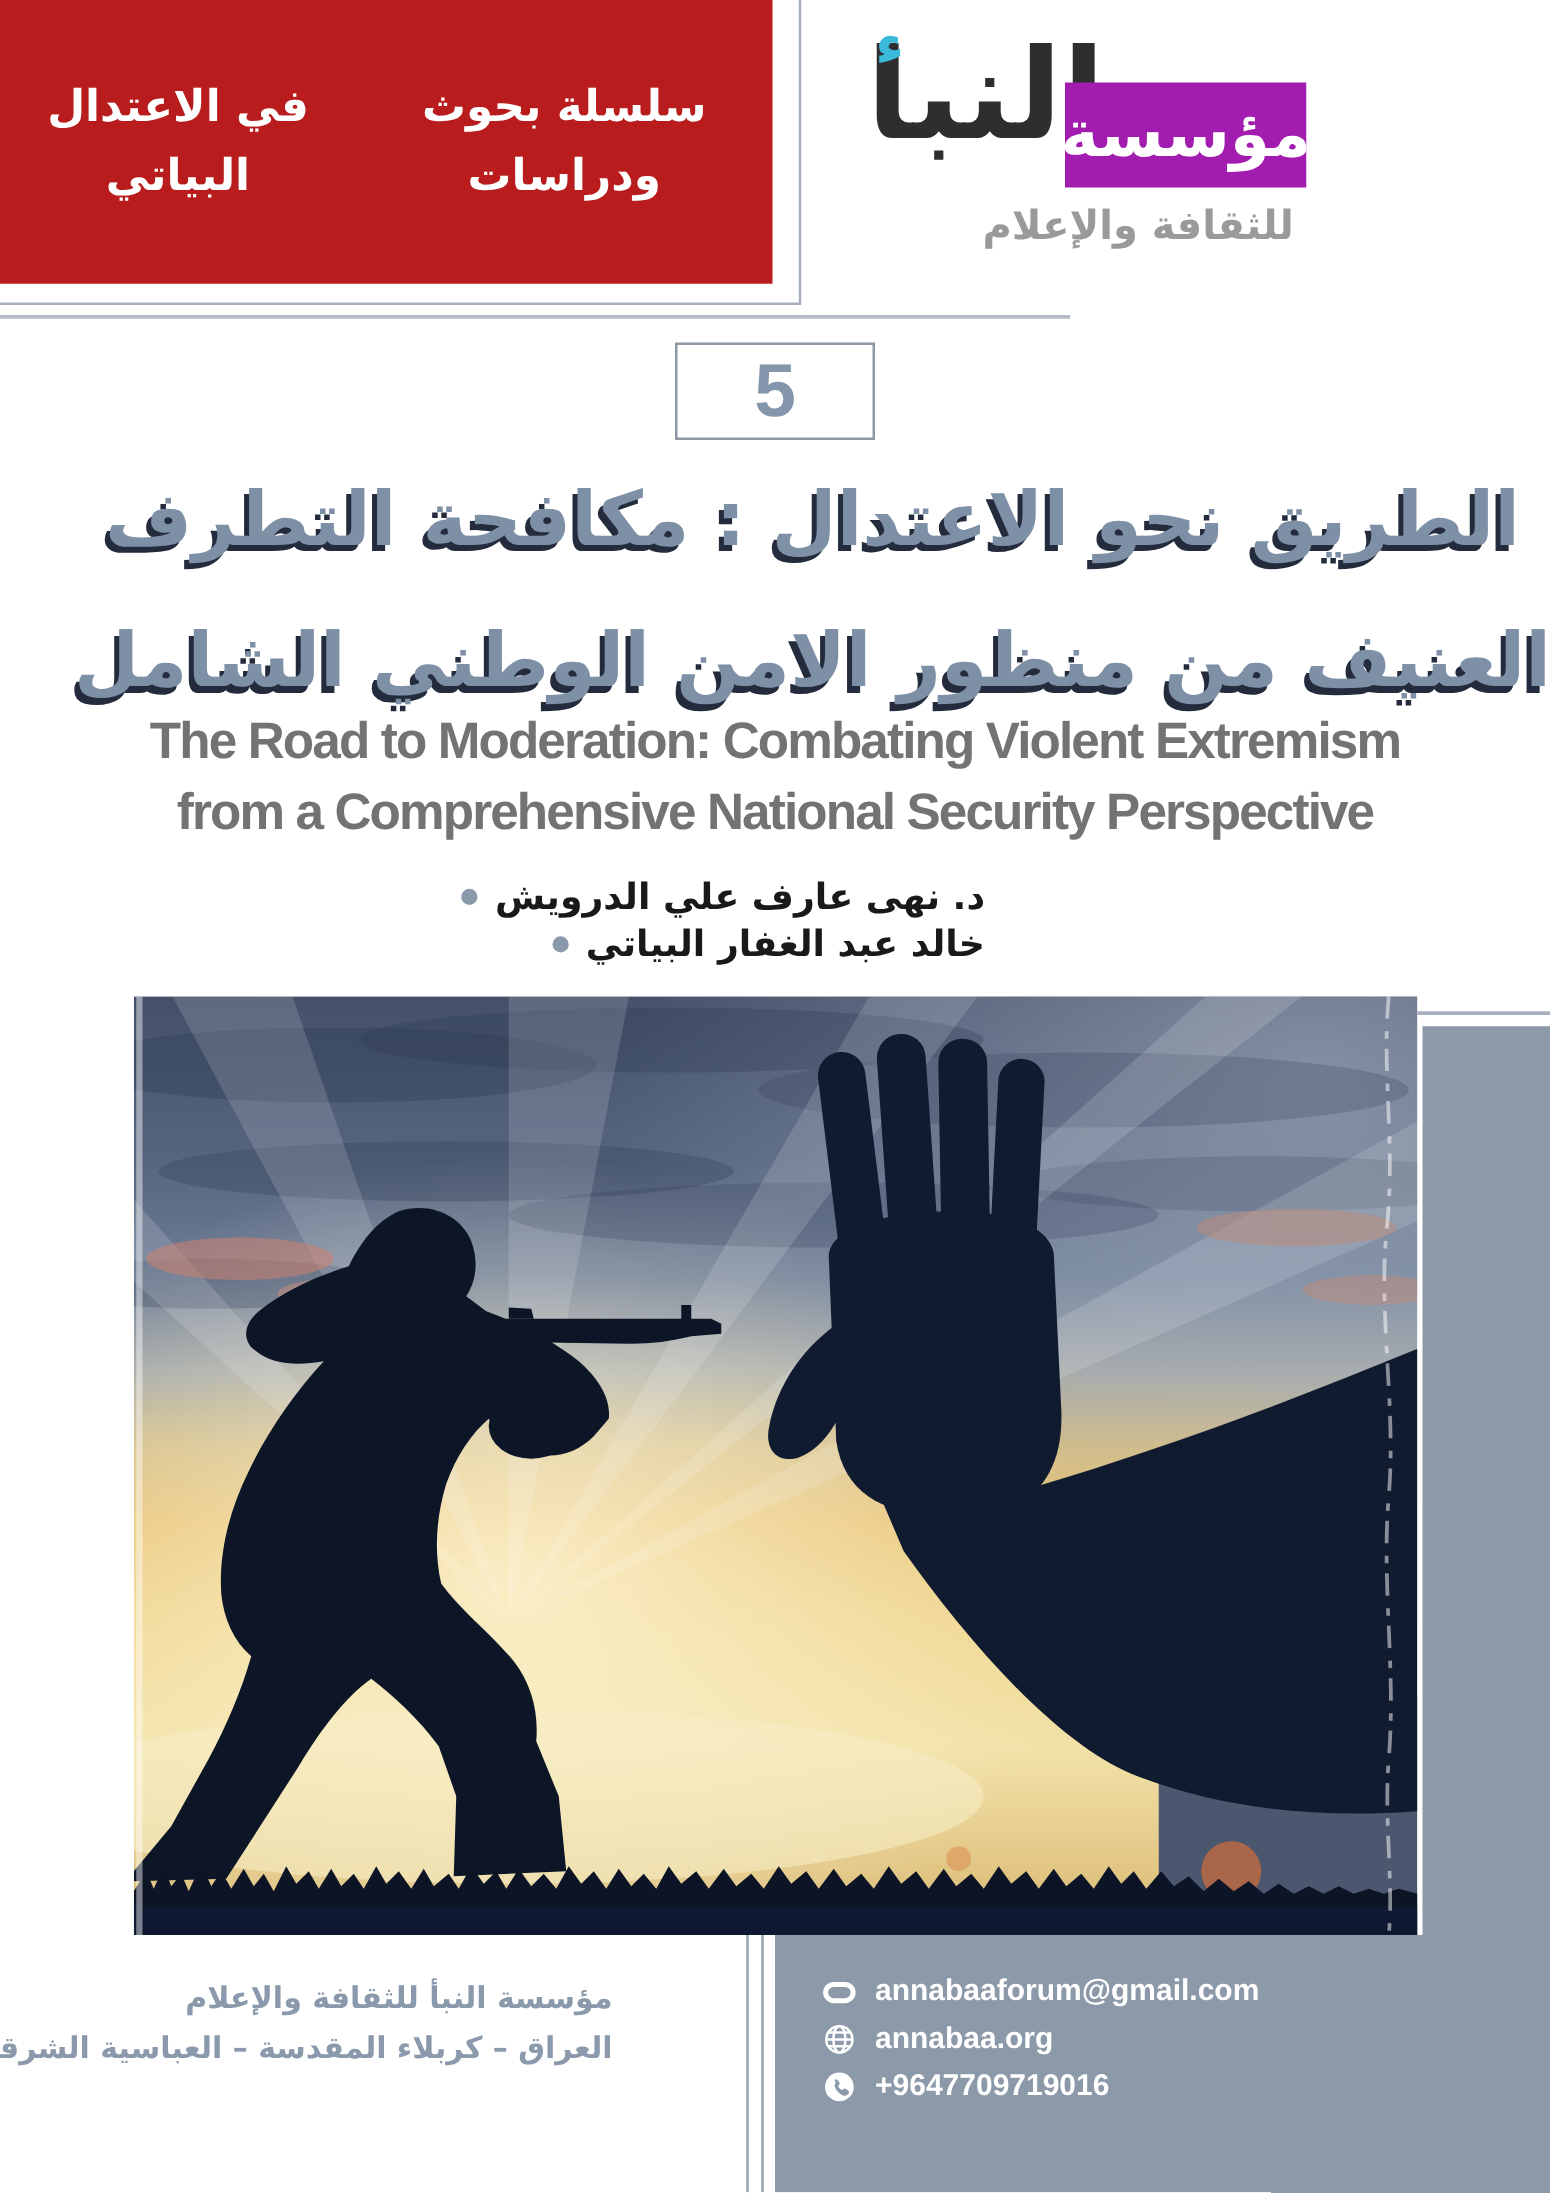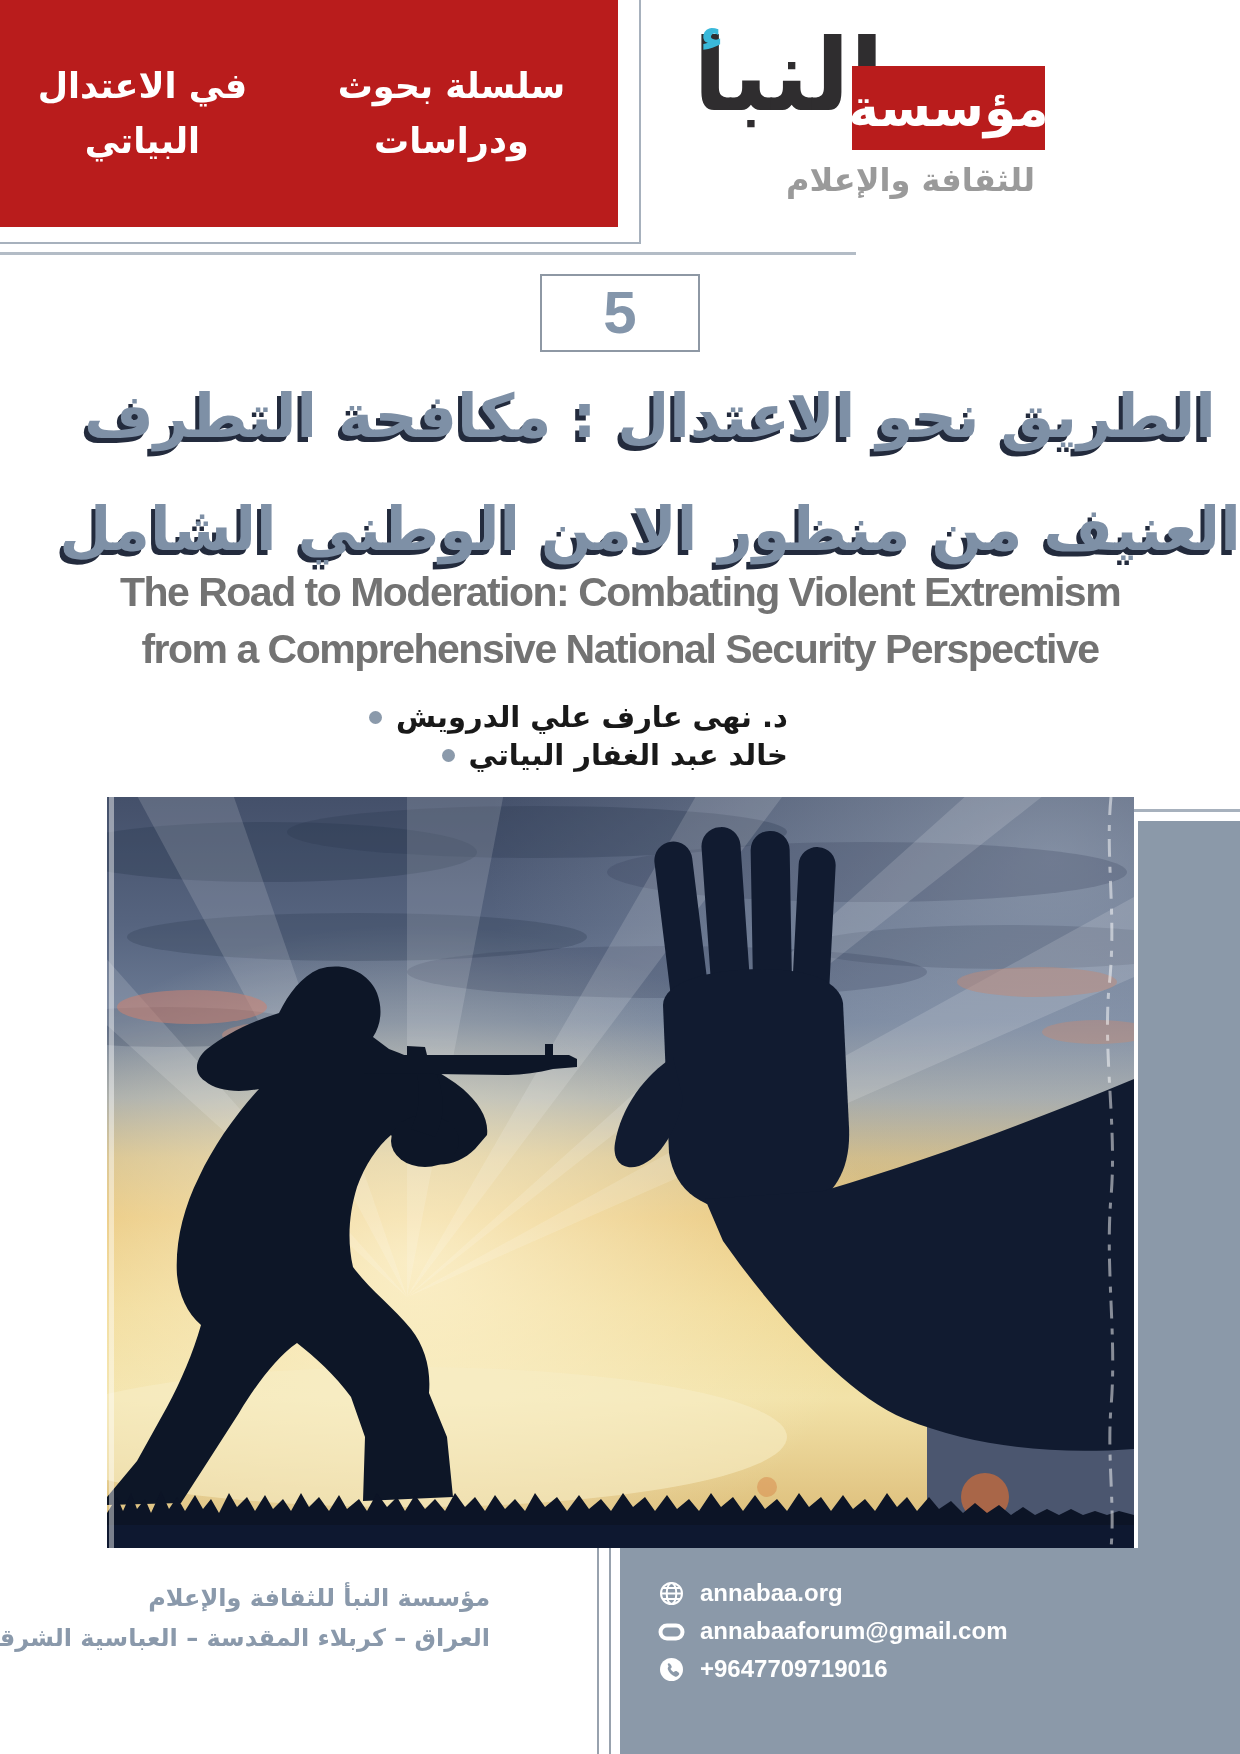--- a/index.html
+++ b/index.html
@@ -11,21 +11,21 @@
                 border:2px solid #a7b1bd;box-sizing:border-box;background:#ffffff;}
   .series-box{position:absolute;left:0;top:0;width:618px;height:227px;background:#b91c1c;
               display:flex;flex-direction:row;align-items:center;justify-content:center;
               text-align:center;color:#ffffff;font-weight:bold;font-size:35px;line-height:1.55;direction:rtl;}
   .top-rule{position:absolute;left:0;top:252px;width:856px;height:3px;background:#b3bcc6;}
 
   
   .logo-wordmark{position:absolute;left:693px;top:26px;font-size:100px;font-weight:bold;
                  color:#2F2D2F;line-height:1;direction:rtl;}
   .logo-hamza{position:absolute;left:700px;top:12px;font-size:46px;font-weight:bold;color:#3AB9DA;line-height:1;}
-  .logo-box{position:absolute;left:852px;top:66px;width:193px;height:84px;background:#b91c1c;
+  .logo-box{position:absolute;left:852px;top:66px;width:193px;height:84px;background:#a21caf;
             display:flex;align-items:center;justify-content:center;}
   .logo-box span{color:#ffffff;font-size:52px;font-weight:bold;line-height:1;direction:rtl;}
   .logo-subtitle{position:absolute;right:205px;top:161px;font-size:32px;font-weight:bold;
                  color:#9A9A9A;direction:rtl;white-space:nowrap;}
 
   
   .issue-box{position:absolute;left:540px;top:274px;width:160px;height:78px;background:#ffffff;
              border:2px solid #8e98a4;box-sizing:border-box;display:flex;align-items:center;justify-content:center;}
   .issue-box span{font-family:"Liberation Sans",sans-serif;font-size:60px;font-weight:bold;color:#8496AB;line-height:1;}
 
@@ -215,36 +215,36 @@
   <div class="footer-org">
     <div>مؤسسة النبأ للثقافة والإعلام</div>
     <div>العراق – كربلاء المقدسة – العباسية الشرقية</div>
   </div>
   <div class="footer-vline vline-a"></div>
   <div class="footer-vline vline-b"></div>
 
   <div class="footer-panel">
     <div class="contact-row">
       <svg class="cicon" viewBox="0 0 27 27">
+        <rect x="2.5" y="7.5" width="22" height="13" rx="6.5" fill="none" stroke="#ffffff" stroke-width="4"></rect>
+      </svg>
+      <span>annabaaforum@gmail.com</span>
+    </div>
+    <div class="contact-row">
+      <svg class="cicon" viewBox="0 0 27 27">
         <circle cx="13.5" cy="13.5" r="10.5" fill="none" stroke="#ffffff" stroke-width="2"></circle>
         <ellipse cx="13.5" cy="13.5" rx="4.8" ry="10.5" fill="none" stroke="#ffffff" stroke-width="2"></ellipse>
         <line x1="3.2" y1="13.5" x2="23.8" y2="13.5" stroke="#ffffff" stroke-width="2"></line>
         <line x1="5" y1="8" x2="22" y2="8" stroke="#ffffff" stroke-width="2"></line>
         <line x1="5" y1="19" x2="22" y2="19" stroke="#ffffff" stroke-width="2"></line>
       </svg>
       <span>annabaa.org</span>
     </div>
     <div class="contact-row">
       <svg class="cicon" viewBox="0 0 27 27">
-        <rect x="2.5" y="7.5" width="22" height="13" rx="6.5" fill="none" stroke="#ffffff" stroke-width="4"></rect>
-      </svg>
-      <span>annabaaforum@gmail.com</span>
-    </div>
-    <div class="contact-row">
-      <svg class="cicon" viewBox="0 0 27 27">
         <circle cx="13.5" cy="13.5" r="11.5" fill="#ffffff"></circle>
         <path d="M9.6 7.9 c.8-.8 2-.7 2.6.2 l1.2 1.7 c.5.8.4 1.8-.3 2.4 l-.7.6 c.7 1.5 1.9 2.7 3.4 3.4 l.6-.7 c.6-.7 1.6-.8 2.4-.3 l1.7 1.2 c.9.6 1 1.8.2 2.6 l-.8.8 c-.8.8-2 1.1-3 .7 c-3.2-1.2-5.8-3.8-7-7 c-.4-1-.1-2.2.7-3 Z" fill="#8B99A9"></path>
       </svg>
       <span>+9647709719016</span>
     </div>
   </div>
 
 </div>
 
 </body></html>

